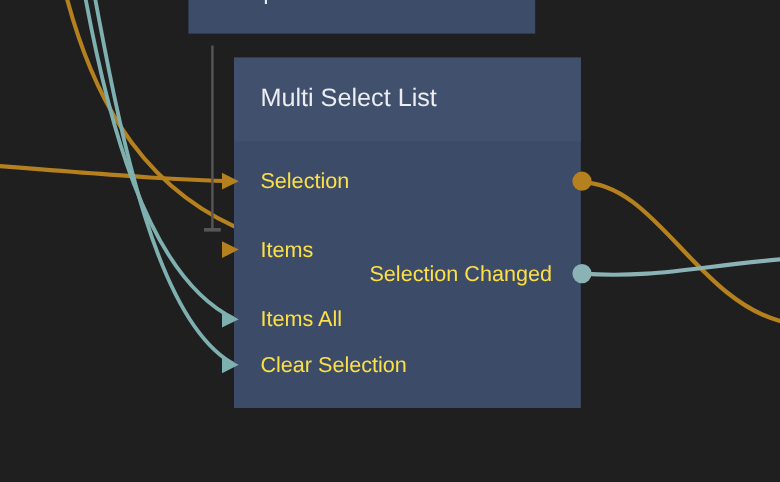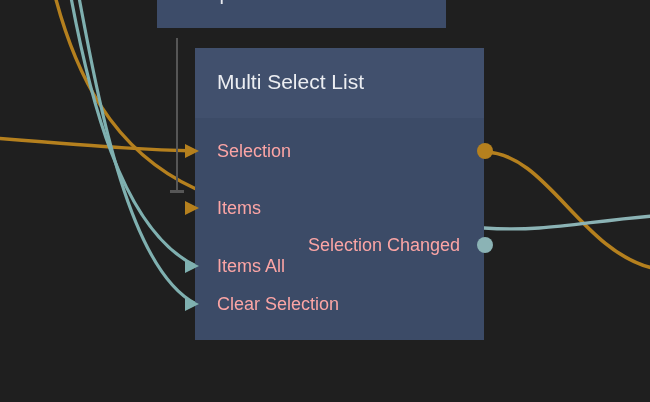--- a/index.html
+++ b/index.html
@@ -89,21 +89,21 @@
 
   .port-row {
     position: absolute;
     left: 0;
     width: 100%;
     height: 26px;
   }
   .port-label {
     position: absolute;
     font-size: 18px;
-    color: #fca5a5;
+    color: #fde047;
     white-space: nowrap;
     line-height: 26px;
   }
   .port-label.in  { left: 22px; }
   .port-label.out { right: 24px; }
 
   
   .port-arrow {
     position: absolute;
     left: -10px;
@@ -156,21 +156,21 @@
       <span class="port-arrow"></span>
       <span class="port-label in">Selection</span>
       <span class="port-dot"></span>
     </div>
 
     <div class="port-row" style="top:128px;margin-top:19px;">
       <span class="port-arrow"></span>
       <span class="port-label in">Items</span>
     </div>
 
-    <div class="port-row" style="top:184px;">
+    <div class="port-row" style="top:167px;">
       <span class="port-label out">Selection Changed</span>
       <span class="port-dot teal"></span>
     </div>
 
     <div class="port-row" style="top:205px;">
       <span class="port-arrow teal"></span>
       <span class="port-label in">Items All</span>
     </div>
 
     <div class="port-row" style="top:243px;text-align:right;">

